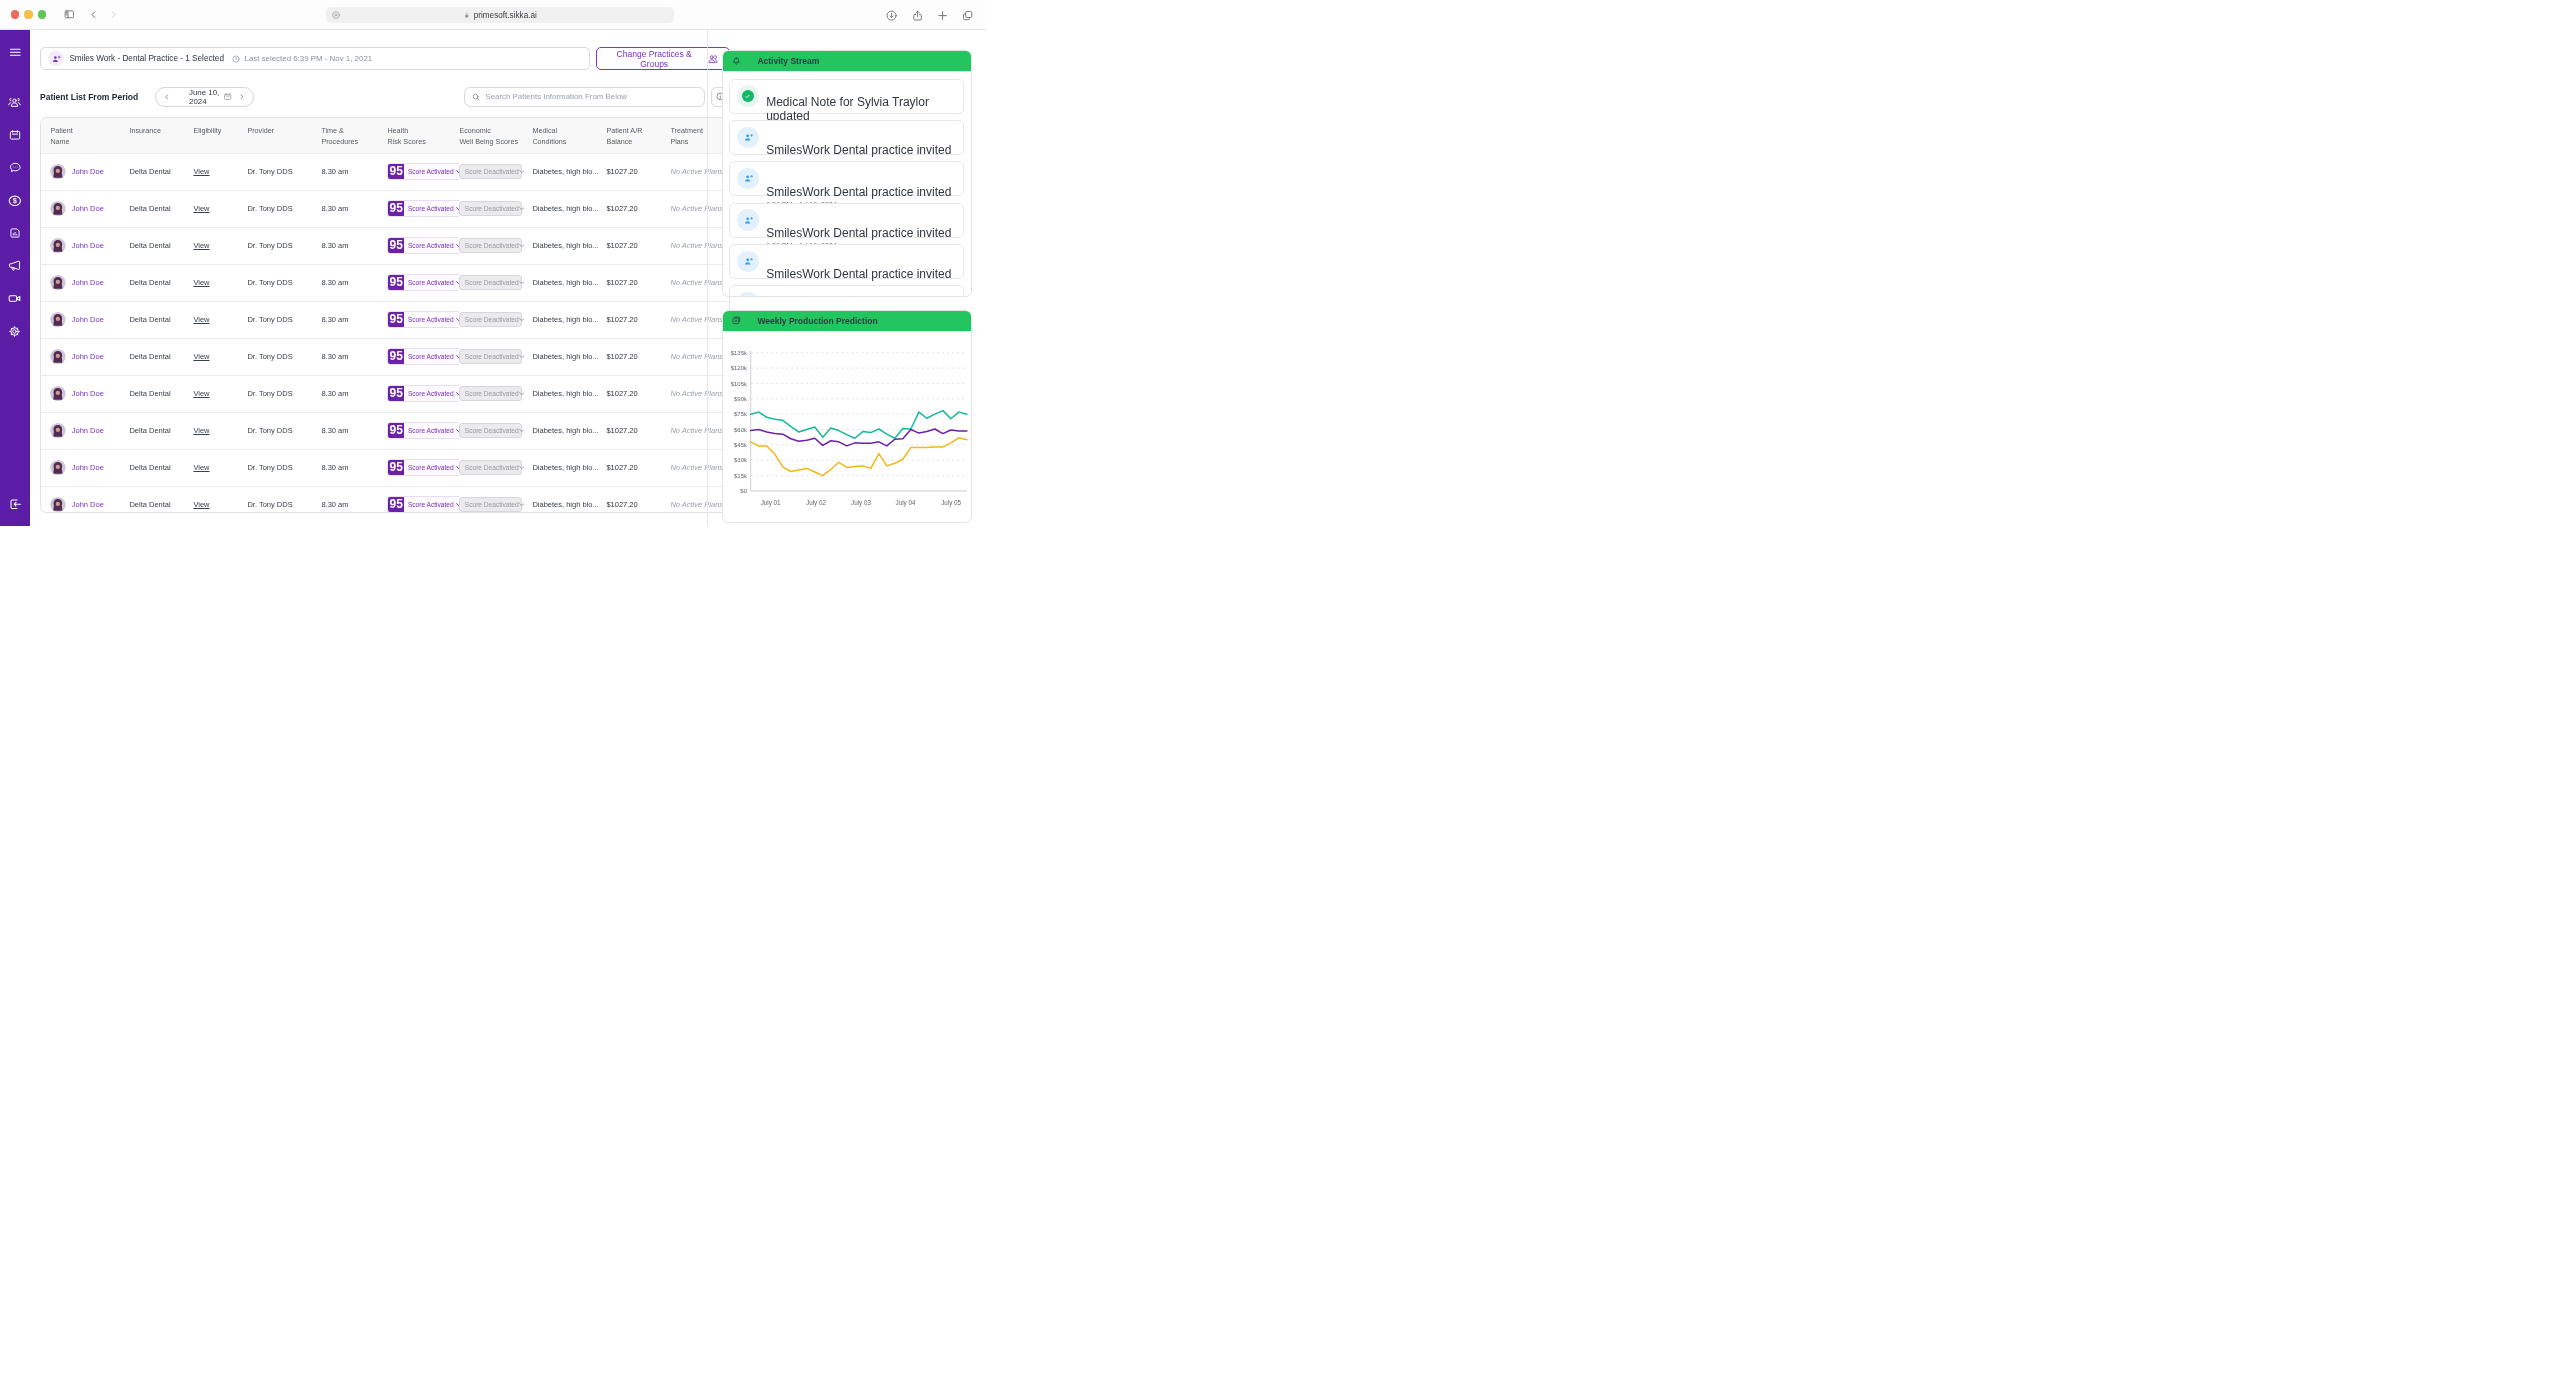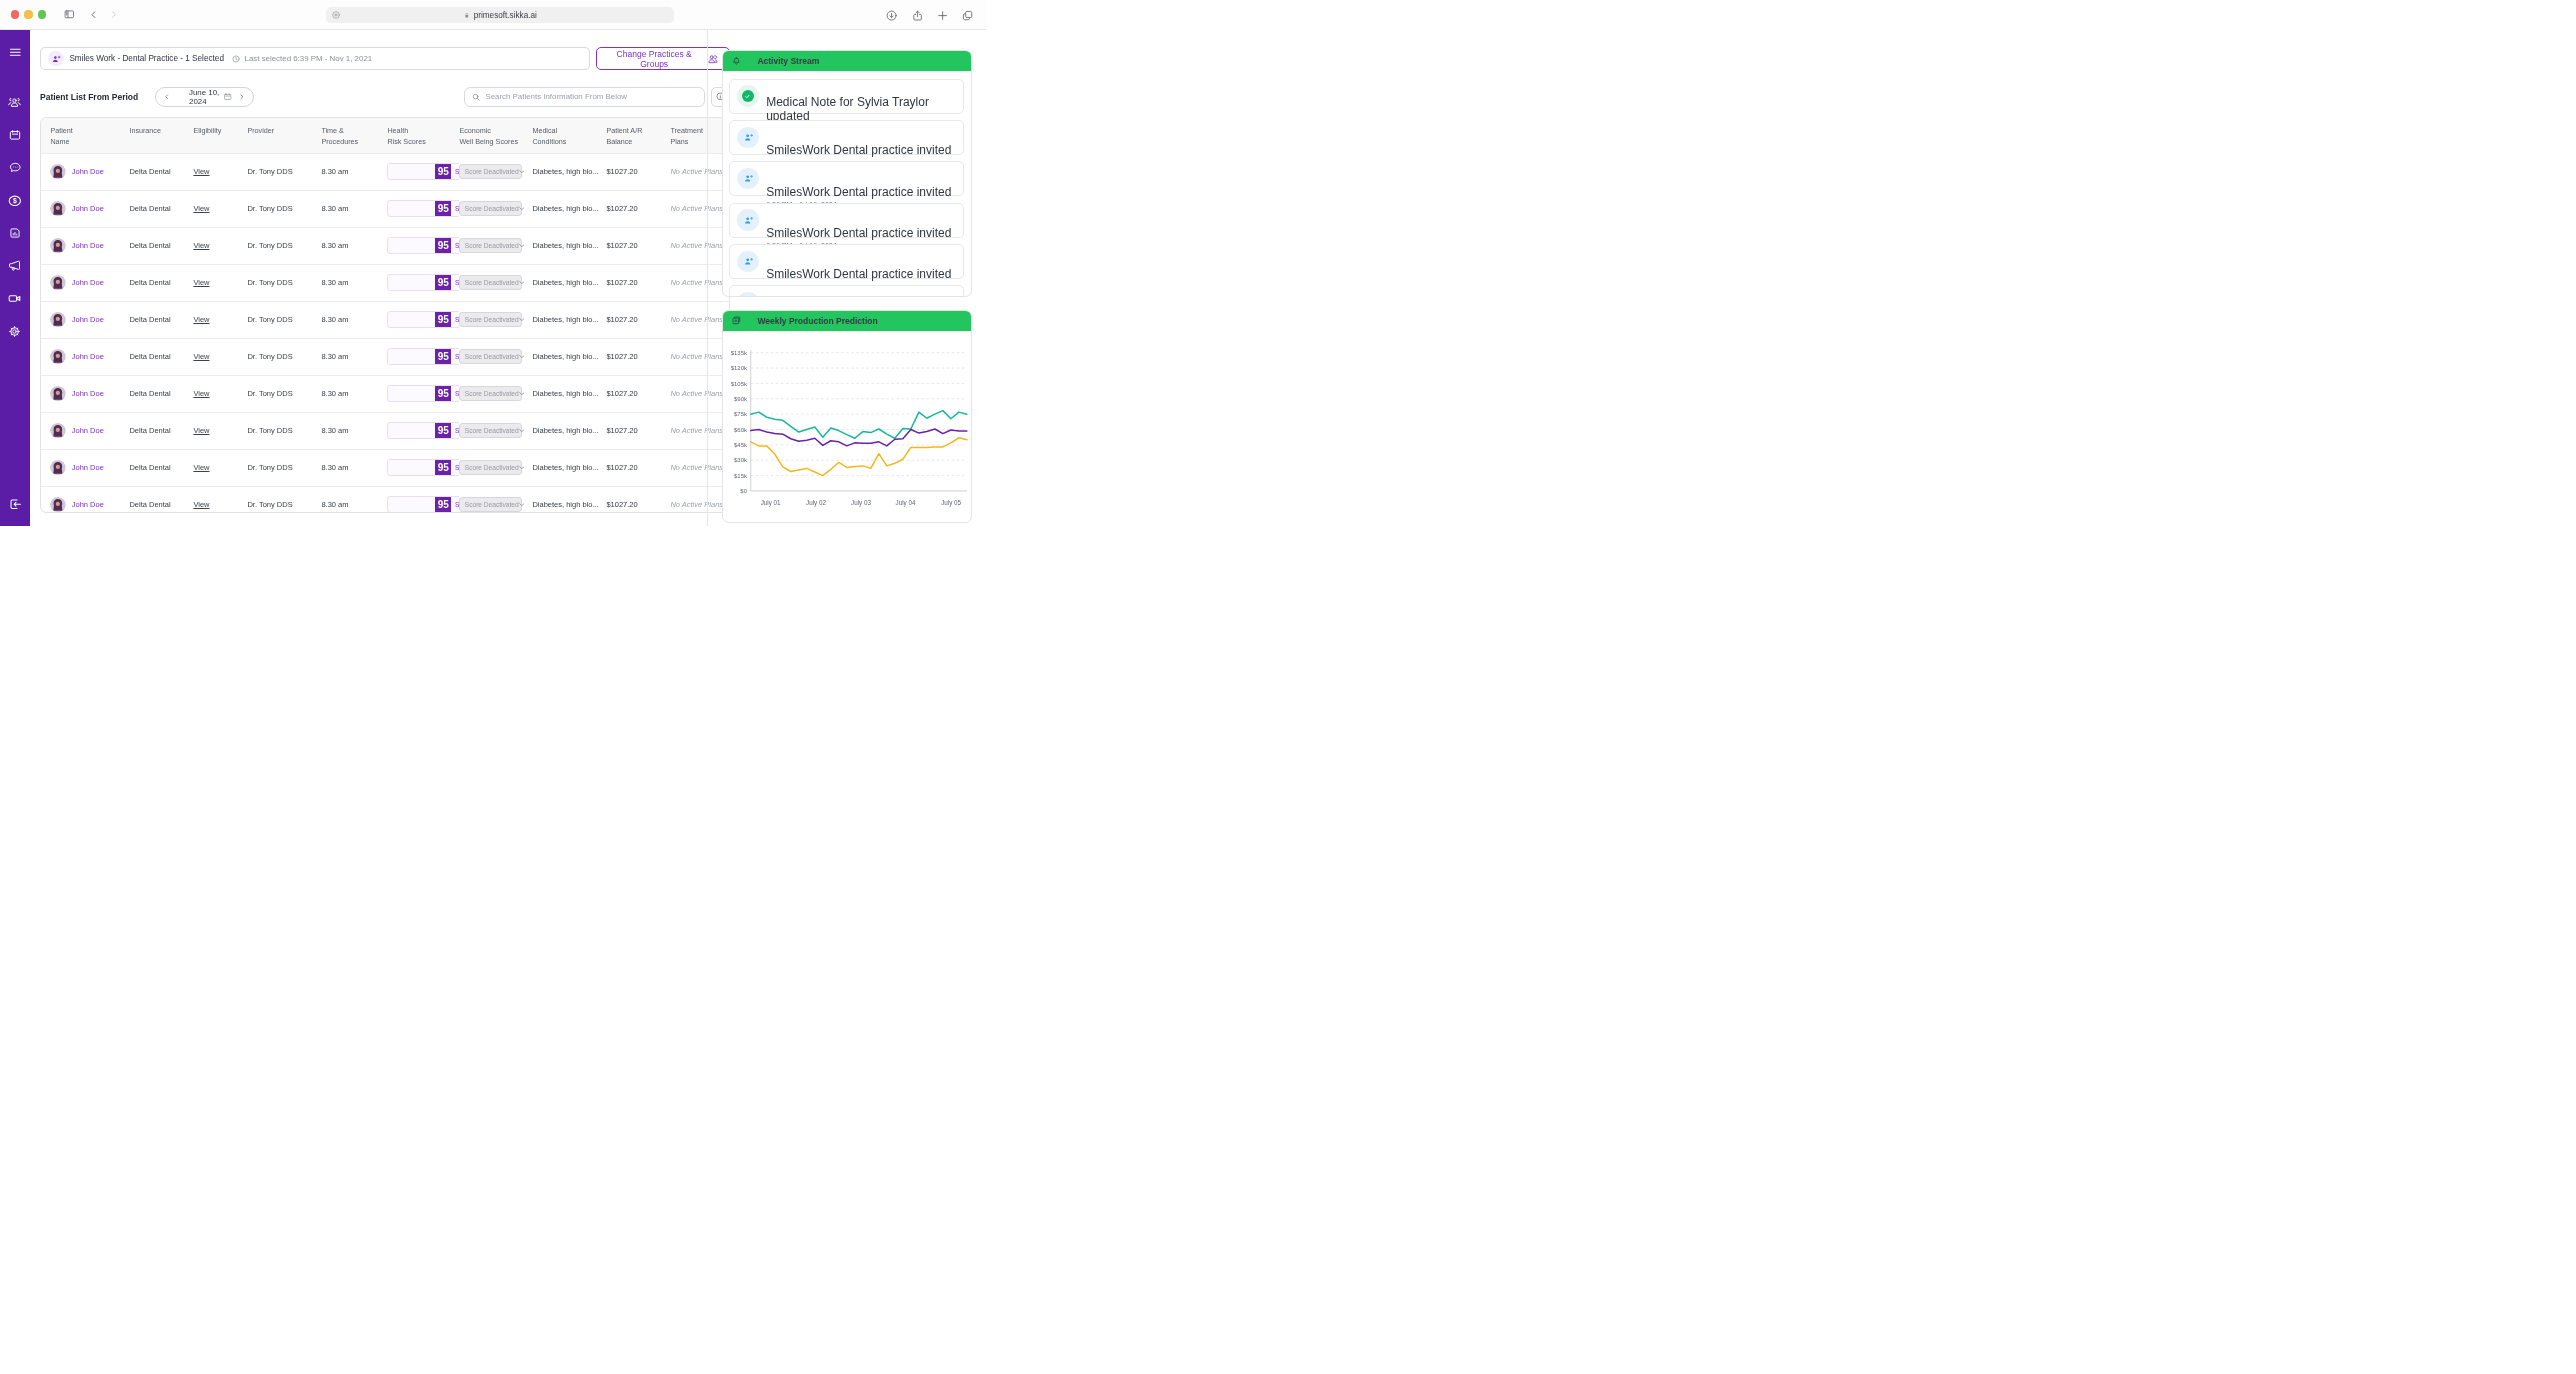--- a/index.html
+++ b/index.html
@@ -56,21 +56,21 @@
   .tgrid { display:grid; grid-template-columns:79px 64px 54px 74px 66px 72px 73px 74px 64px 1fr; padding-left:9.4px; }
   .thead { background:#f8f8f9; border-bottom:0.6px solid #ececf0; height:36px; align-items:start; padding-top:7px; }
   .th { font-size:7.2px; color:#565d66; line-height:1.55; font-weight:400; padding-right:3.8px; }
   .trow { height:37px; border-bottom:0.6px solid #ececf0; align-items:center; }
   .cell { font-size:7.5px; color:#3a414b; padding-right:5px; white-space:nowrap; overflow:hidden; }
   .pcell { display:flex; align-items:center; gap:5.7px; }
   .avatar { width:15.7px; height:15.7px; border-radius:50%; overflow:hidden; flex:none; }
   .pname { color:#7b2fbe; font-size:7.5px; cursor:pointer; }
   .view-link { color:#3a414b; text-decoration:underline; cursor:pointer; }
   .score-pill { display:inline-flex; align-items:center; height:16.4px; border:0.6px solid #e8def2; background:#fdfaff; border-radius:3.1px; overflow:hidden; cursor:pointer; }
-  .score-num { width:15.7px; height:16.4px; background:#6b21a8; color:#fff; font-weight:700; font-size:10px; display:flex; align-items:center; justify-content:center; flex:none;margin-left:47px; }
+  .score-num { width:15.7px; height:16.4px; background:#6b21a8; color:#fff; font-weight:700; font-size:12px; display:flex; align-items:center; justify-content:center; flex:none; }
   .score-label { color:#7b2fbe; font-size:6.6px; padding:0 2.5px 0 3.8px; }
   .score-pill svg { margin-right:3.1px; }
   .deact-pill { display:inline-flex; align-items:center; justify-content:space-between; width:63px; height:15.7px; background:#ebebee; border:0.6px solid #d6d6dc; border-radius:3.1px; padding:0 4.4px; cursor:default; }
   .deact-label { color:#98989f; font-size:6.6px; }
   .plans { font-style:italic; color:#9aa0a8; }
   .balance { color:#30353c; }
 
   
   .card { border:0.6px solid #e3e3e8; border-radius:6.3px; background:#fff; overflow:hidden; }
   .card-head { height:21.4px; background:#22c55e; border-bottom:0.6px solid #ececef; display:flex; align-items:center; padding-left:8.2px; gap:16px; }

